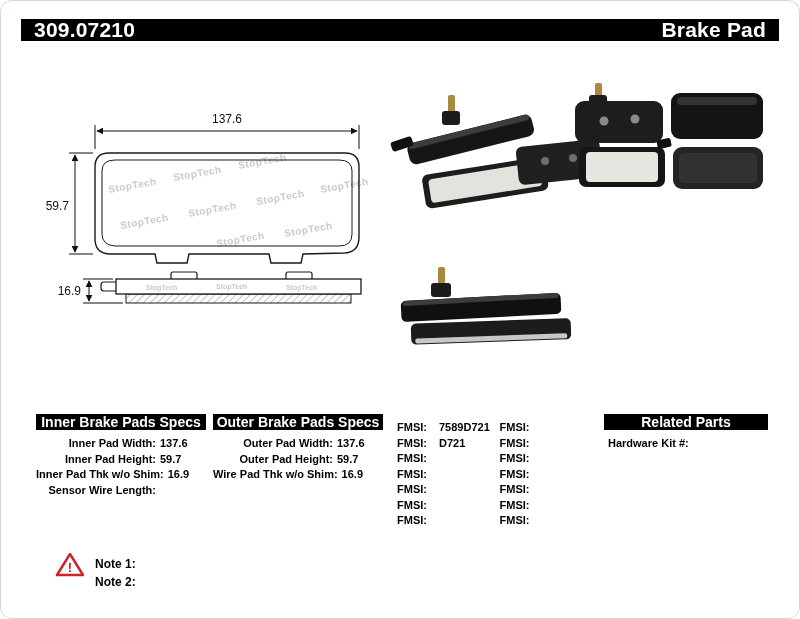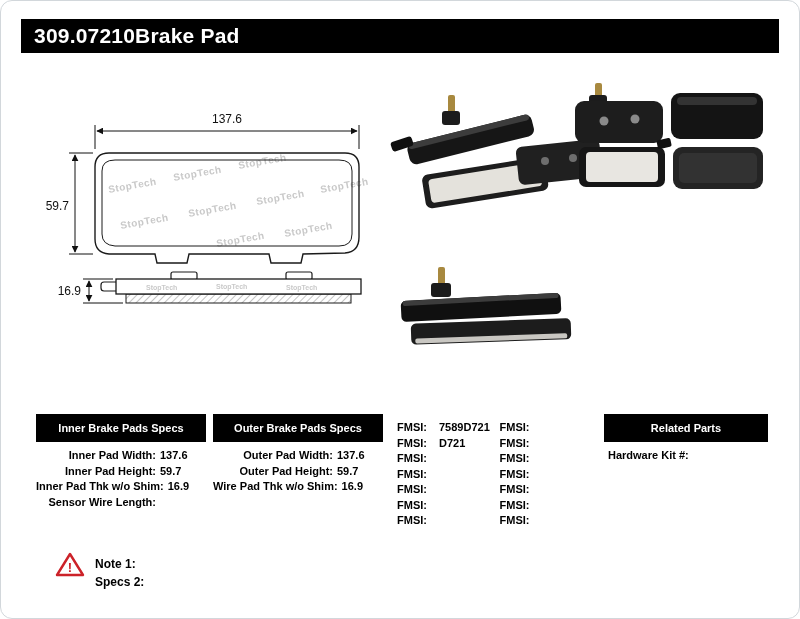--- a/index.html
+++ b/index.html
@@ -3,40 +3,40 @@
 <meta charset="utf-8">
 <style>
   html,body{margin:0;padding:0;background:#ffffff;}
   body{font-family:"Liberation Sans", sans-serif;color:#000;}
   .page{
     position:relative;width:798px;height:617px;background:#fff;
     border:1px solid #d2d7db;border-radius:12px;overflow:hidden;box-sizing:content-box;
   }
   
   .header-bar{
-    position:absolute;left:20px;right:20px;top:18px;height:34px;background:#000;
-    color:#fff;display:flex;justify-content:flex-start;align-items:center;
+    position:absolute;left:20px;right:20px;top:18px;height:22px;background:#000;
+    color:#fff;display:flex;justify-content:space-between;align-items:center;
     padding:0 13px;box-sizing:border-box;
   }
   .header-bar .part-number,.header-bar .product-name{font-size:21px;font-weight:bold;letter-spacing:.2px;}
   
   .tech-drawing{position:absolute;left:30px;top:88px;}
   .photo-area{position:absolute;left:388px;top:80px;}
   svg text{font-family:"Liberation Sans", sans-serif;}
   .dim-text{font-size:12px;fill:#111;}
   .wm{font-size:10px;font-weight:bold;fill:#c9c9c9;letter-spacing:.5px;}
   .wm-sm{font-size:7px;font-weight:bold;fill:#c9c9c9;}
   
   .spec-col{position:absolute;top:413px;}
   .col-inner{left:35px;width:170px;}
   .col-outer{left:212px;width:170px;}
   .col-fmsi{left:390px;width:205px;}
   .col-related{left:603px;width:164px;}
   .spec-header{
-    height:28px;background:#000;color:#fff;font-weight:bold;font-size:11px;
+    height:16px;background:#000;color:#fff;font-weight:bold;font-size:14px;
     display:flex;align-items:center;justify-content:center;
   }
   .spec-rows{padding-top:6px;}
   .spec-row{display:flex;font-size:11px;font-weight:bold;line-height:15.5px;}
   .spec-row .spec-label{flex:1;text-align:right;white-space:nowrap;}
   .spec-row .spec-value{width:46px;text-align:left;margin-left:4px;white-space:nowrap;}
   .fmsi-cols{display:flex;padding-top:6px;}
   .fmsi-sub{flex:1;}
   .fmsi-row{display:flex;font-size:11px;font-weight:bold;line-height:15.5px;gap:8px;}
   .fmsi-row .spec-label{width:36px;text-align:right;}
@@ -293,15 +293,15 @@
     </div>
   </div>
 
   <div class="warning">
     <svg width="30" height="26" viewBox="0 0 30 26">
       <polygon points="15,2 28,23 2,23" fill="#ffffff" stroke="#cc2229" stroke-width="2.4" stroke-linejoin="round"></polygon>
       <text x="15" y="20" text-anchor="middle" font-size="13" font-weight="bold" fill="#cc2229">!</text>
     </svg>
   </div>
   <div class="note note-1">Note 1:</div>
-  <div class="note note-2">Specs 2:</div>
+  <div class="note note-2">Note 2:</div>
 
 </div>
 
 </body></html>

